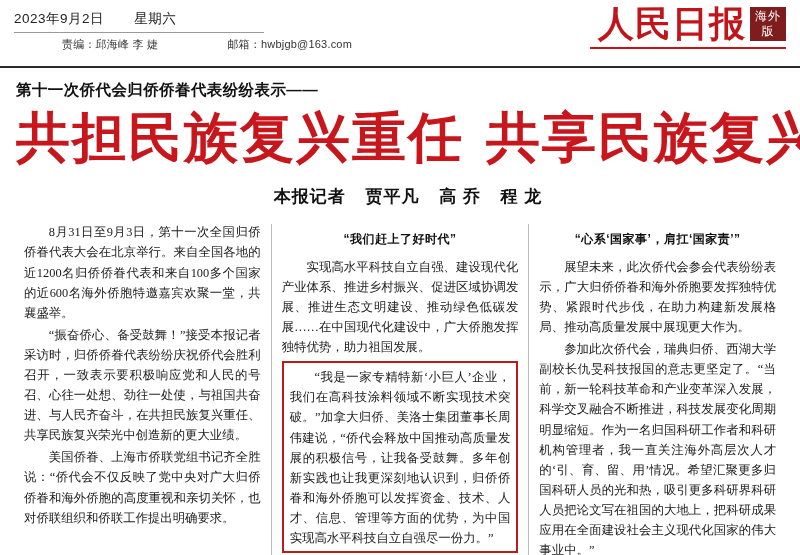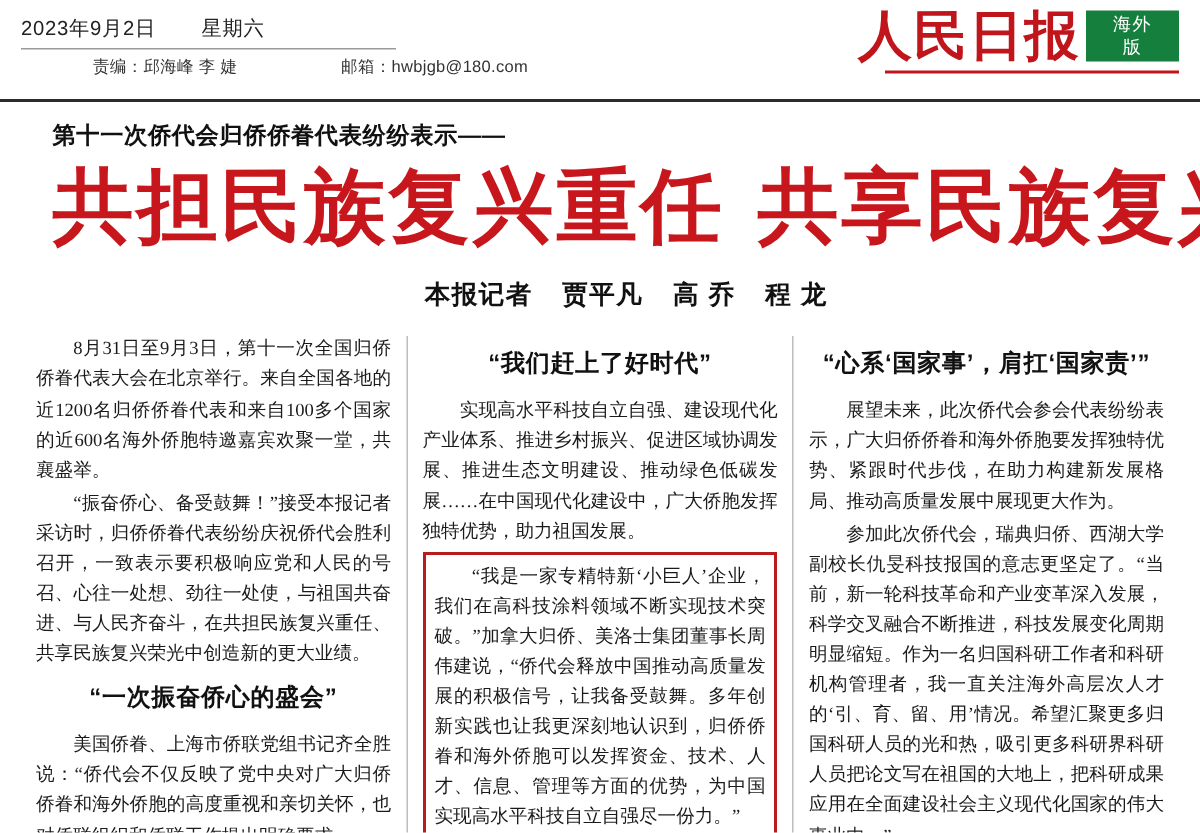--- a/index.html
+++ b/index.html
@@ -73,26 +73,26 @@
     font-size: 36px;
     color: #c0151b;
     letter-spacing: 1px;
     display: inline-block;
     vertical-align: middle;
   }
   .logo-badge {
     display: inline-block;
     vertical-align: middle;
     margin-left: 4px;
-    background: #15803d;
+    background: #7f1d1d;
     color: #ffffff;
     font-family: "Liberation Sans", sans-serif;
     font-size: 12px;
     line-height: 15px;
-    padding: 2px 18px;
+    padding: 2px 5px;
     letter-spacing: 1px;
     text-align: center;
   }
   .logo-badge span { display: block; }
   .logo-underline {
     margin-top: 5px;
     height: 2px;
     background: #c0151b;
     width: 196px;
     margin-left: auto;
@@ -101,21 +101,20 @@
   .mast-divider {
     width: 100%;
     height: 2px;
     background: #2b2b2b;
     margin-top: 4px;
   }
 
   
   .headline-block {
     padding: 12px 0 0 16px;
-    margin-left: 19px;
   }
   .shoulder {
     font-family: "Liberation Sans", sans-serif;
     font-weight: bold;
     font-size: 15.5px;
     color: #111;
     letter-spacing: 0.4px;
     margin-bottom: 8px;
   }
   .main-title {
@@ -161,21 +160,21 @@
     position: relative;
   }
   .col p {
     margin: 0 0 2px 0;
     text-indent: 2em;
   }
   .sub-head {
     text-align: center;
     font-family: "Liberation Sans", sans-serif;
     font-weight: bold;
-    font-size: 16px;
+    font-size: 12px;
     letter-spacing: 0.5px;
     margin: 8px 0 7px 0;
     color: #111;
     text-indent: 0;
   }
   .col-divider {
     width: 1px;
     background: #bdbdbd;
     margin: 2px 0;
   }
@@ -202,21 +201,21 @@
       <div class="mast-date-row">
         <span>2023年9月2日</span>
         <span class="weekday">星期六</span>
       </div>
       <div class="mast-rule"></div>
       <div class="mast-contact-row">
         <span class="seg">
           <span class="lbl">责编：</span><span>邱海峰 李 婕</span>
         </span>
         <span class="seg">
-          <span class="lbl">邮箱：</span><span>hwbjgb@180.com</span>
+          <span class="lbl">邮箱：</span><span>hwbjgb@163.com</span>
         </span>
       </div>
     </div>
 
     <div class="mast-logo">
       <span class="logo-title">人民日报</span><span class="logo-badge"><span>海外</span><span>版</span></span>
       <div class="logo-underline"></div>
     </div>
   </div>
 
@@ -233,21 +232,20 @@
       <span class="nm">高 乔</span>
       <span class="nm">程 龙</span>
     </div>
   </div>
 
   <div class="columns">
 
     <div class="col">
       <p>8月31日至9月3日，第十一次全国归侨侨眷代表大会在北京举行。来自全国各地的近1200名归侨侨眷代表和来自100多个国家的近600名海外侨胞特邀嘉宾欢聚一堂，共襄盛举。</p>
       <p>“振奋侨心、备受鼓舞！”接受本报记者采访时，归侨侨眷代表纷纷庆祝侨代会胜利召开，一致表示要积极响应党和人民的号召、心往一处想、劲往一处使，与祖国共奋进、与人民齐奋斗，在共担民族复兴重任、共享民族复兴荣光中创造新的更大业绩。</p>
-      <div class="sub-head">“一次振奋侨心的盛会”</div>
       <p>美国侨眷、上海市侨联党组书记齐全胜说：“侨代会不仅反映了党中央对广大归侨侨眷和海外侨胞的高度重视和亲切关怀，也对侨联组织和侨联工作提出明确要求。</p>
     </div>
 
     <div class="col-divider"></div>
 
     <div class="col">
       <div class="sub-head">“我们赶上了好时代”</div>
       <p>实现高水平科技自立自强、建设现代化产业体系、推进乡村振兴、促进区域协调发展、推进生态文明建设、推动绿色低碳发展……在中国现代化建设中，广大侨胞发挥独特优势，助力祖国发展。</p>
       <div class="highlight-box">
         <p>“我是一家专精特新‘小巨人’企业，我们在高科技涂料领域不断实现技术突破。”加拿大归侨、美洛士集团董事长周伟建说，“侨代会释放中国推动高质量发展的积极信号，让我备受鼓舞。多年创新实践也让我更深刻地认识到，归侨侨眷和海外侨胞可以发挥资金、技术、人才、信息、管理等方面的优势，为中国实现高水平科技自立自强尽一份力。”</p>

